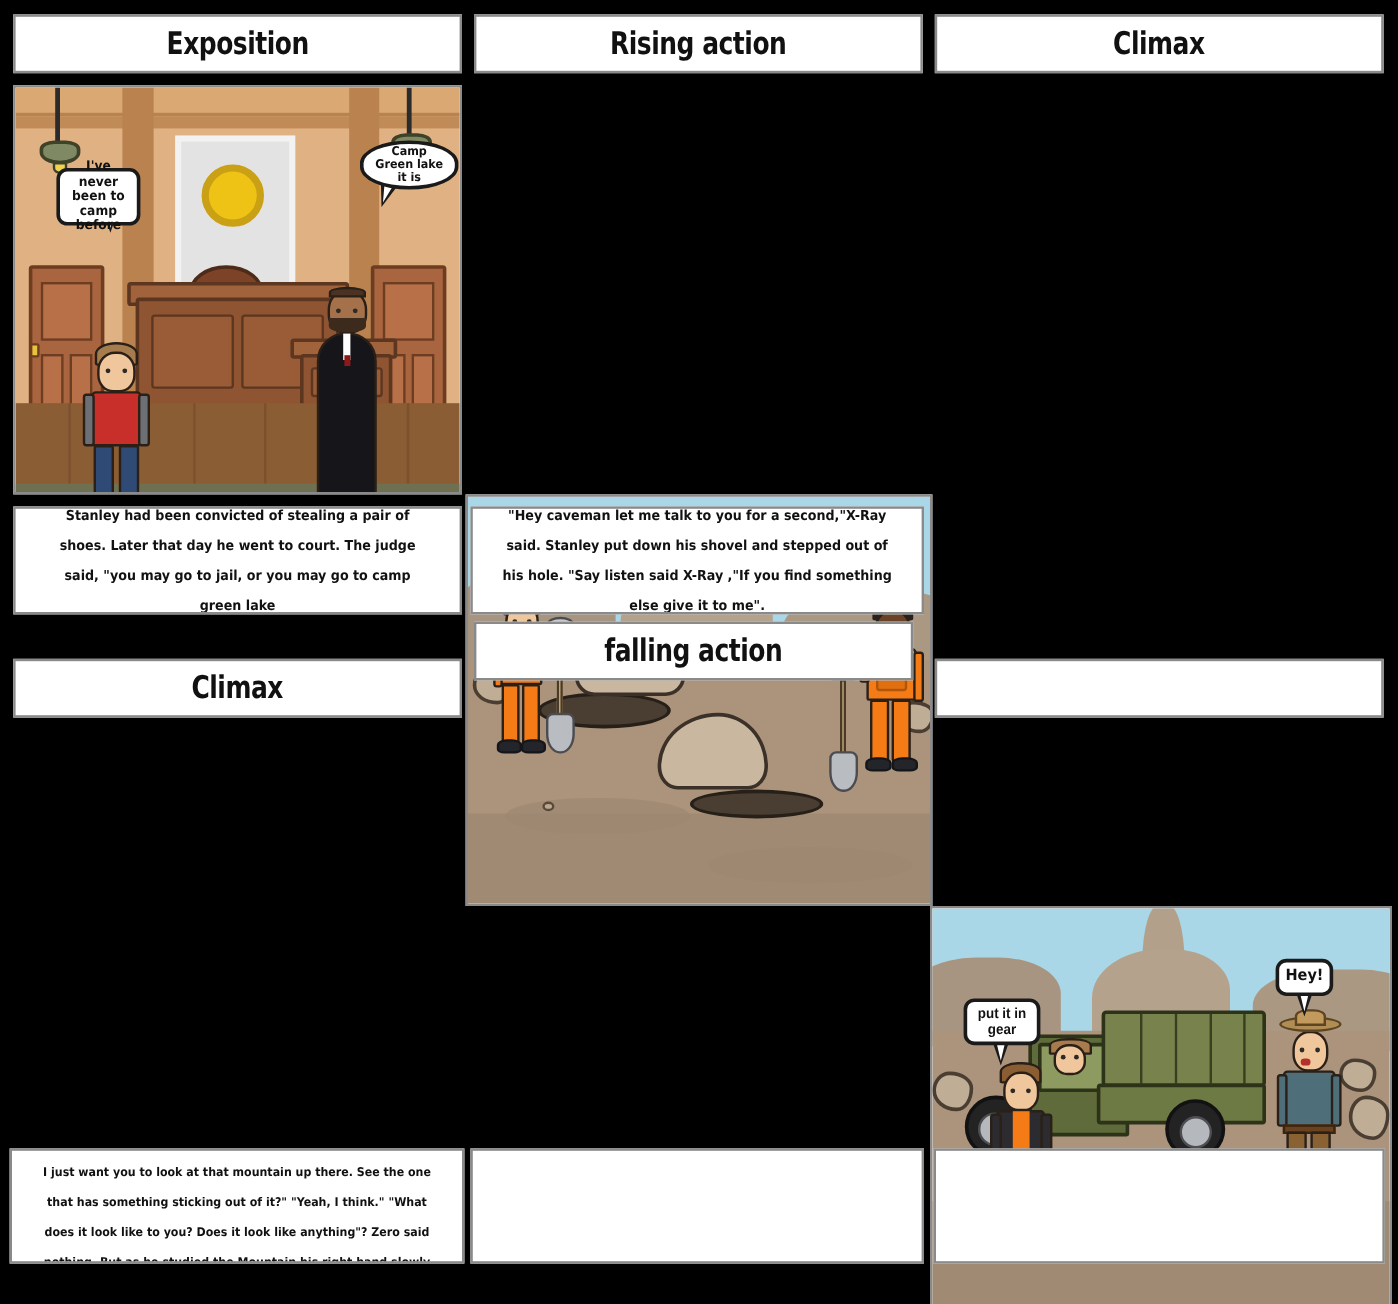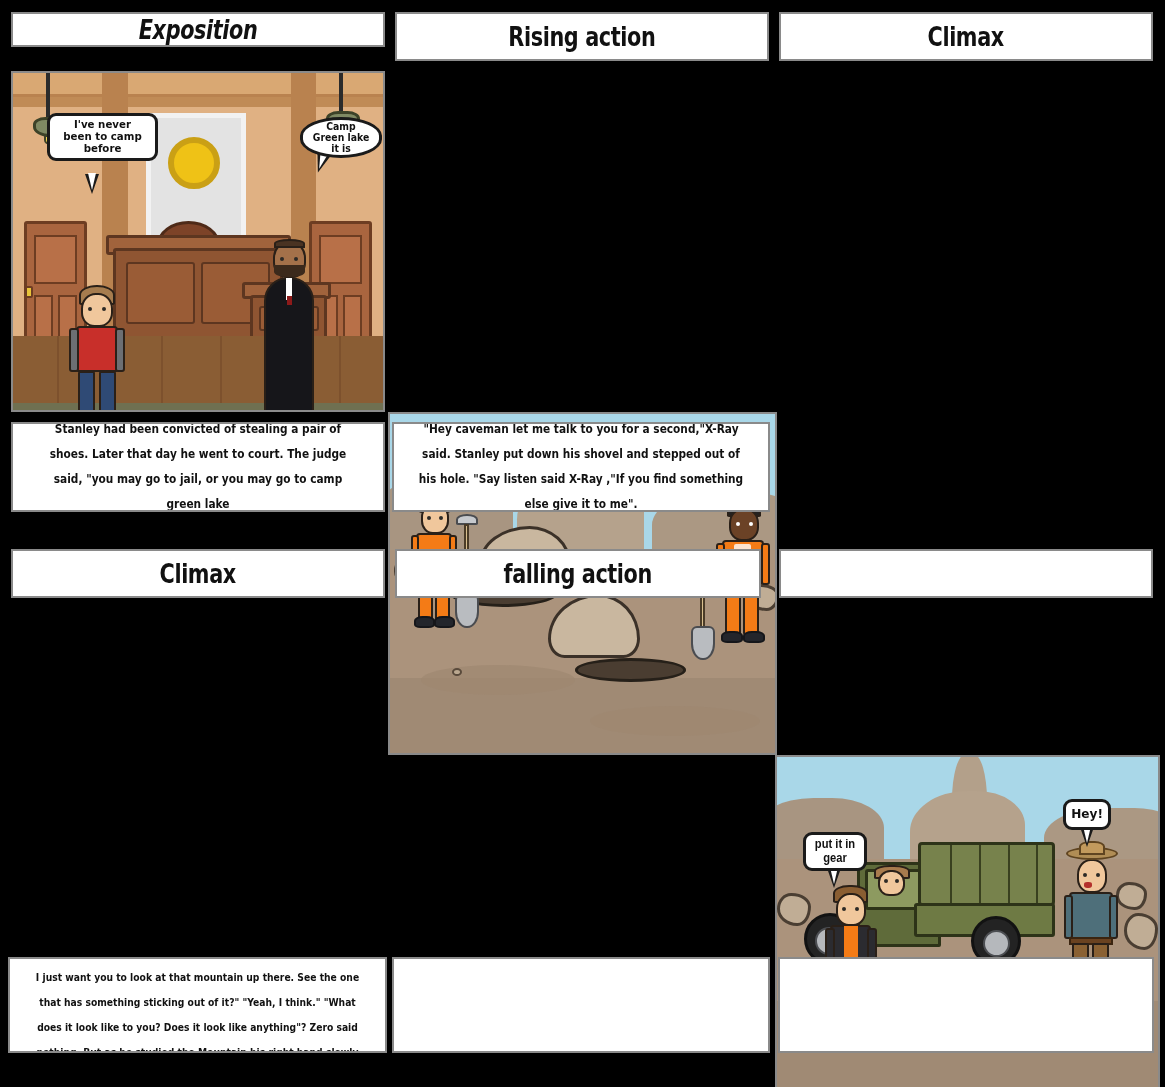--- a/index.html
+++ b/index.html
@@ -177,21 +177,21 @@
     border-left:4px solid transparent;
     border-right:4px solid transparent;
     border-top:17px solid #ffffff;
   }
 </style>
 </head>
 <body>
 
 <div id="board">
 
-  <div class="cell title-box" style="left:11px; top:12px; width:374px; height:35px;font-style:italic;">
+  <div class="cell title-box" style="left:11px; top:12px; width:374px; height:49px;">
     <span class="title-text">Exposition</span>
   </div>
 
   <div class="cell panel" style="left:11px; top:71px; width:374px; height:341px;">
     <div class="scene">
       <div class="court-wall"></div>
       <div class="court-wall-top"></div>
       <div class="court-wall-band"></div>
       <div class="court-pillar" style="left:24%;"></div>
       <div class="court-pillar" style="left:75%;"></div>
@@ -259,21 +259,21 @@
         <div class="eye" style="left:20px; top:16px;"></div>
         <div class="eye" style="left:34px; top:16px;"></div>
         <div class="outline" style="left:14px; top:24px; width:31px; height:12px; background:#3c2a1c; border-radius:0 0 44% 44%;"></div>
         <div class="torso" style="left:4px; top:36px; width:50px; height:140px; background:#16161a; border-radius:24px 24px 4px 4px;"></div>
         <div class="outline" style="left:26px; top:37px; width:6px; height:22px; background:#ffffff;"></div>
         <div class="outline" style="left:27px; top:55px; width:5px; height:9px; background:#8d1a1a;"></div>
 
       </div>
     </div>
 
-    <div class="bubble" style="left:34px; top:40px; width:111px; height:48px;justify-content:flex-end;">
+    <div class="bubble" style="left:34px; top:67px; width:70px; height:48px;justify-content:flex-end;">
       <span class="bubble-text" style="font-size:11px;">I've never been to camp before</span>
     </div>
     <div class="bubble-tail" style="left:72px; top:101px;"></div>
 
     <div class="bubble" style="left:287px; top:44px; width:82px; height:41px; border-radius:50%/46%;">
       <span class="bubble-text" style="font-size:10px;">Camp Green lake it is</span>
     </div>
     <div class="bubble-tail" style="left:301px; top:80px; transform:rotate(18deg);"></div>
   </div>
 
@@ -439,21 +439,21 @@
 
 
   <div class="cell title-box" style="left:11px; top:549px; width:374px; height:49px;">
     <span class="title-text">Climax</span>
   </div>
 
   <div class="cell caption-box top-align" style="left:8px; top:957px; width:379px; height:96px;">
     <div class="caption-text dense">I just want you to look at that mountain up there. See the one that has something  sticking out of it?"  "Yeah, I think." "What does it look like to you? Does it look like anything"? Zero said nothing. But as he studied the Mountain his right hand slowly formed into a fist.. He raised his thumb.HIs eyes went from the mountain , to his hand ,then back to the mountain</div>
   </div>
 
-  <div class="cell title-box" style="left:395px; top:549px; width:366px; height:49px;">
+  <div class="cell title-box" style="left:395px; top:518px; width:366px; height:49px;">
     <span class="title-text">falling action</span>
   </div>
 
   <div class="cell caption-box" style="left:392px; top:957px; width:378px; height:96px;">
     <div class="caption-text"></div>
   </div>
 
   <div class="cell title-box" style="left:779px; top:549px; width:374px; height:49px;">
     <span class="title-text"></span>
   </div>

